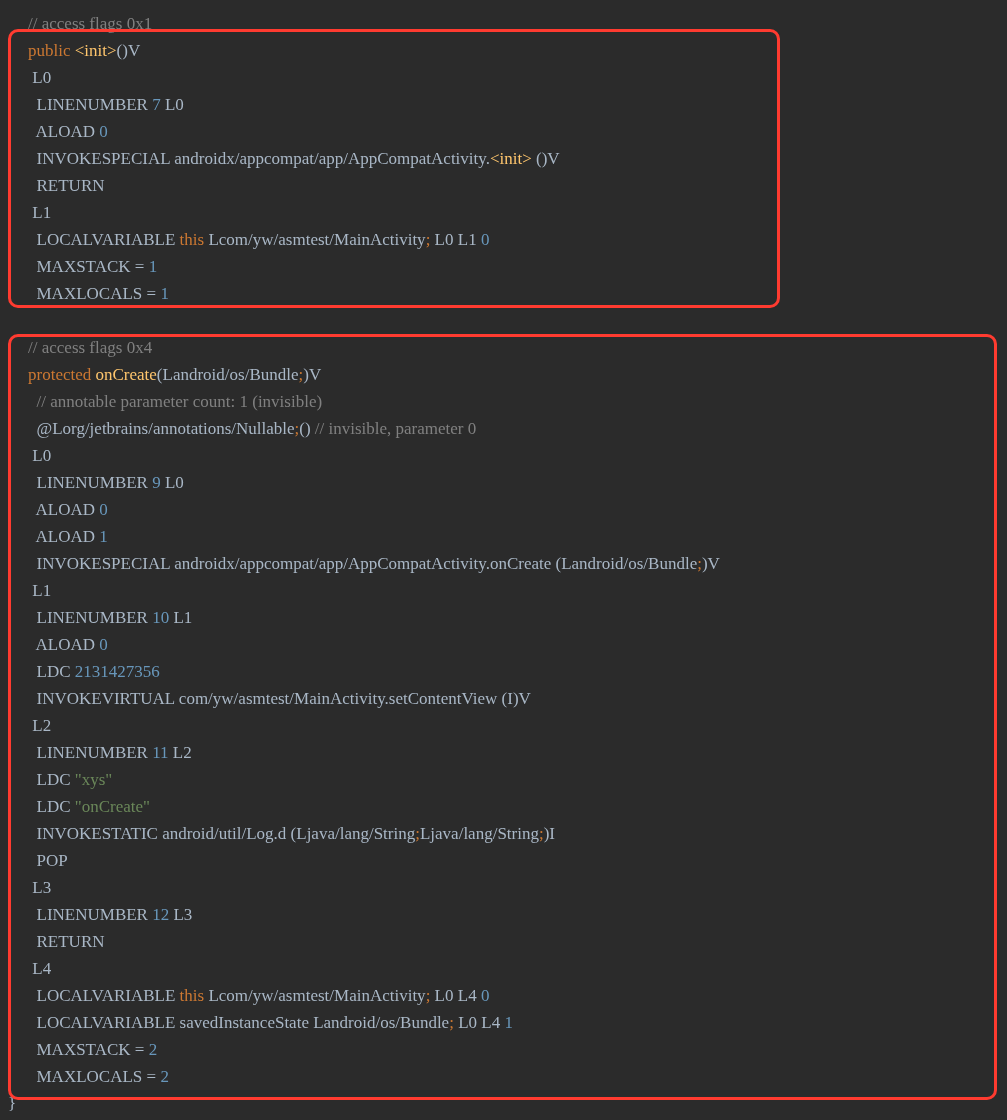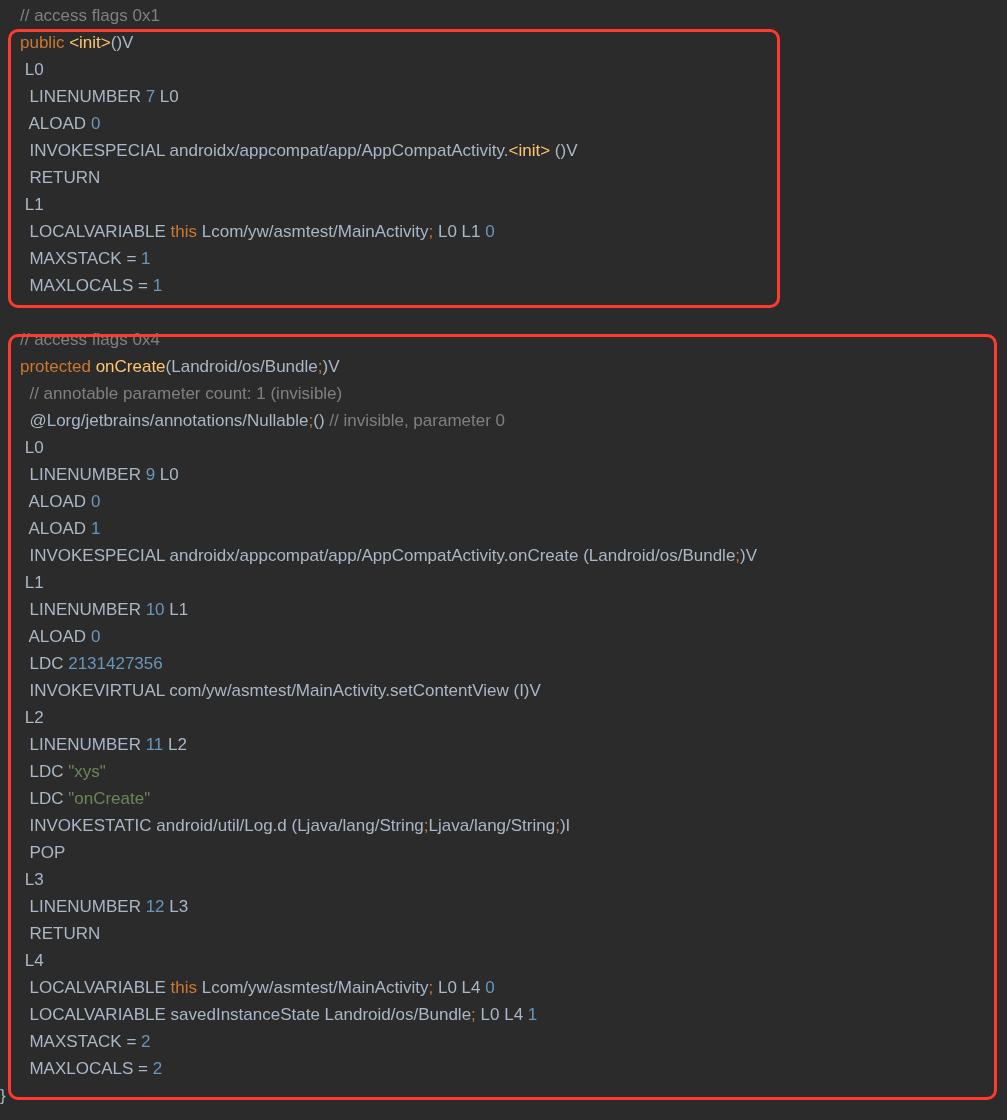--- a/index.html
+++ b/index.html
@@ -15,25 +15,25 @@
   }
 
   .canvas {
     position: relative;
     width: 1007px;
     height: 1120px;
     padding-top: 2px;
   }
 
   pre.code {
-    margin: 0;
+    margin: 8px;
     padding-left: 20px;
     white-space: pre;
     color: #a9b7c6;
-    font-family: Liberation Sans, sans-serif;
+    font-family: Liberation Serif, serif;
     font-size: inherit;
     line-height: inherit;
   }
 
   
   .cm  { color: #808080; }             
   .kw  { color: #cc7832; }             
   .fn  { color: #ffc66d; }             
   .n   { color: #6897bb; }             
   .str { color: #6a8759; }             

